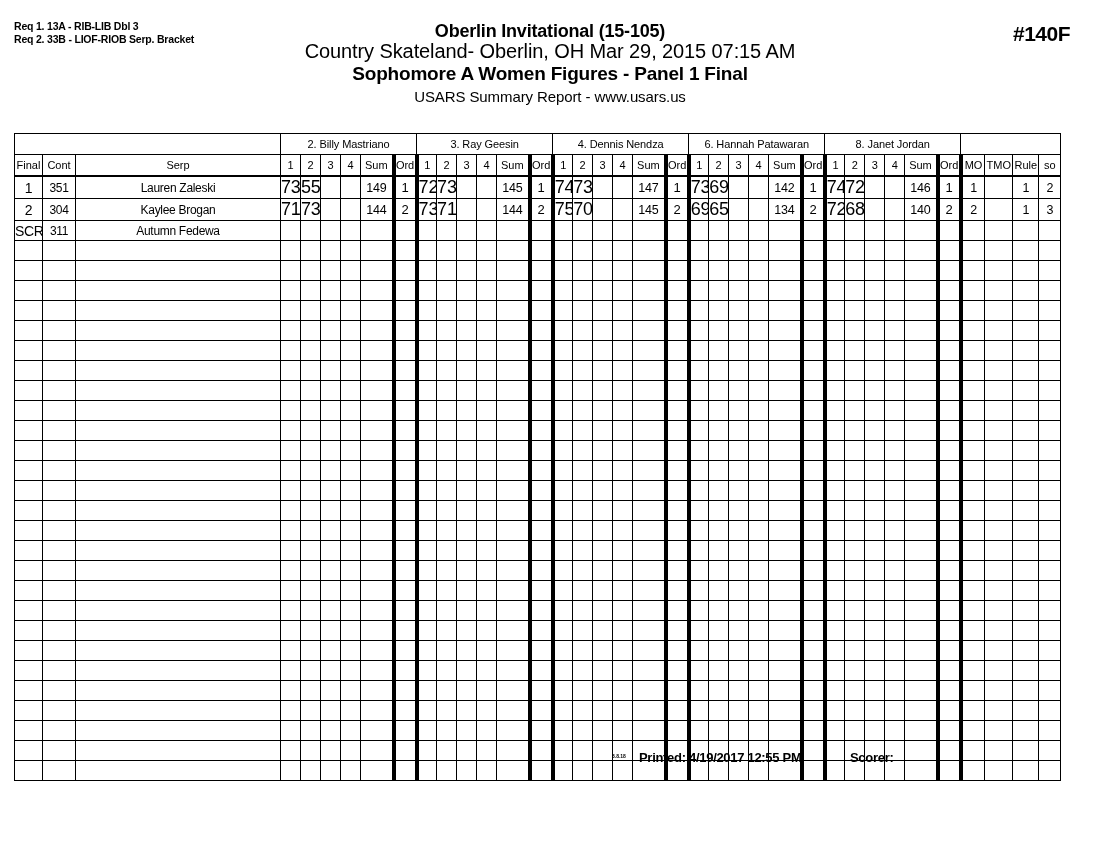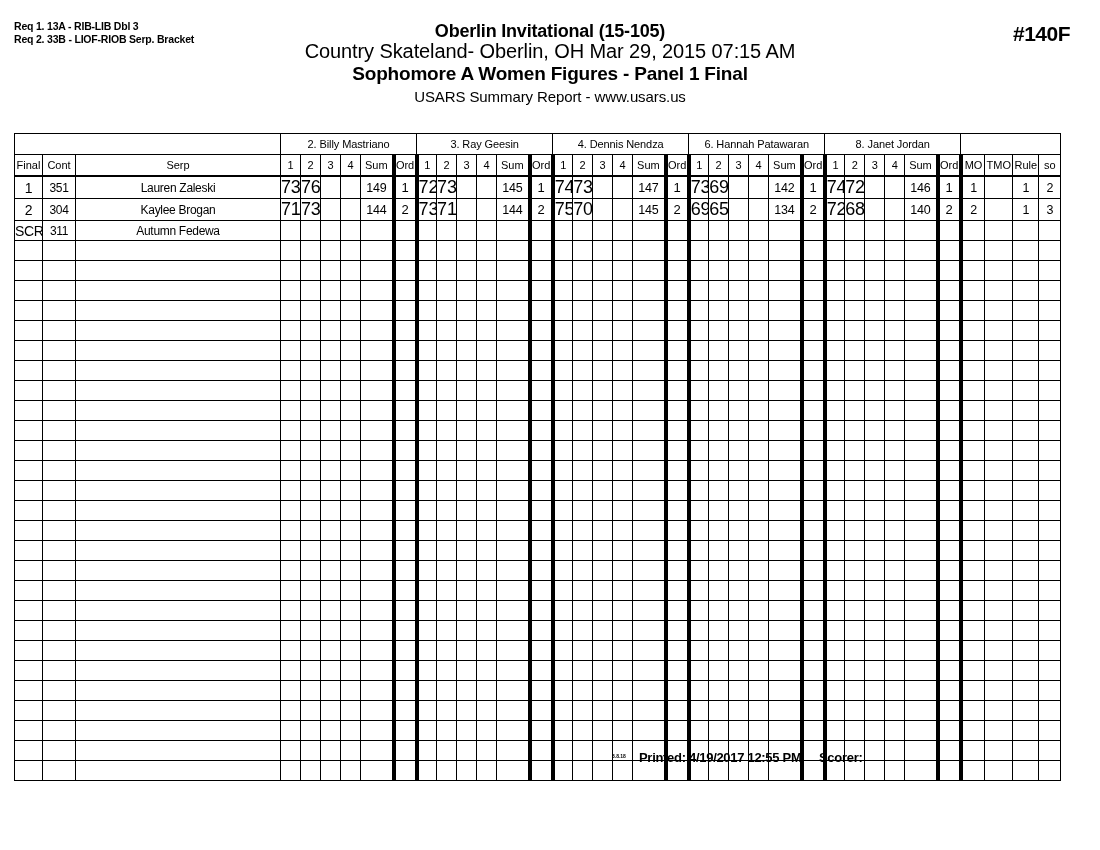--- a/index.html
+++ b/index.html
@@ -188,21 +188,21 @@
   }
   #printed-text {
     position: absolute;
     left: 625px;
     top: 0px;
     white-space: nowrap;
     text-align: center;
   }
   #scorer-text {
     position: absolute;
-    left: 805px;
+    left: 836px;
     top: 0px;
     white-space: nowrap;
   }
 </style>
 </head>
 <body>
 
 <div id="req-block">
   <div>Req 1.  13A - RIB-LIB Dbl 3</div>
   <div>Req 2.  33B - LIOF-RIOB Serp. Bracket</div>
@@ -305,21 +305,21 @@
           <td>MO</td>
           <td>TMO</td>
           <td>Rule</td>
           <td>so</td>
         </tr>
         <tr class="datarow">
           <td class="c-place">1</td>
           <td class="c-cont">351</td>
           <td class="c-name">Lauren Zaleski</td>
           <td class="c-score">73</td>
-          <td class="c-score">76</td>
+          <td class="c-score">55</td>
           <td class="c-score"></td>
           <td class="c-score"></td>
           <td class="c-sum">149</td>
           <td class="c-ord thick-left thick-right">1</td>
           <td class="c-score">72</td>
           <td class="c-score">73</td>
           <td class="c-score"></td>
           <td class="c-score"></td>
           <td class="c-sum">145</td>
           <td class="c-ord thick-left thick-right">1</td>

